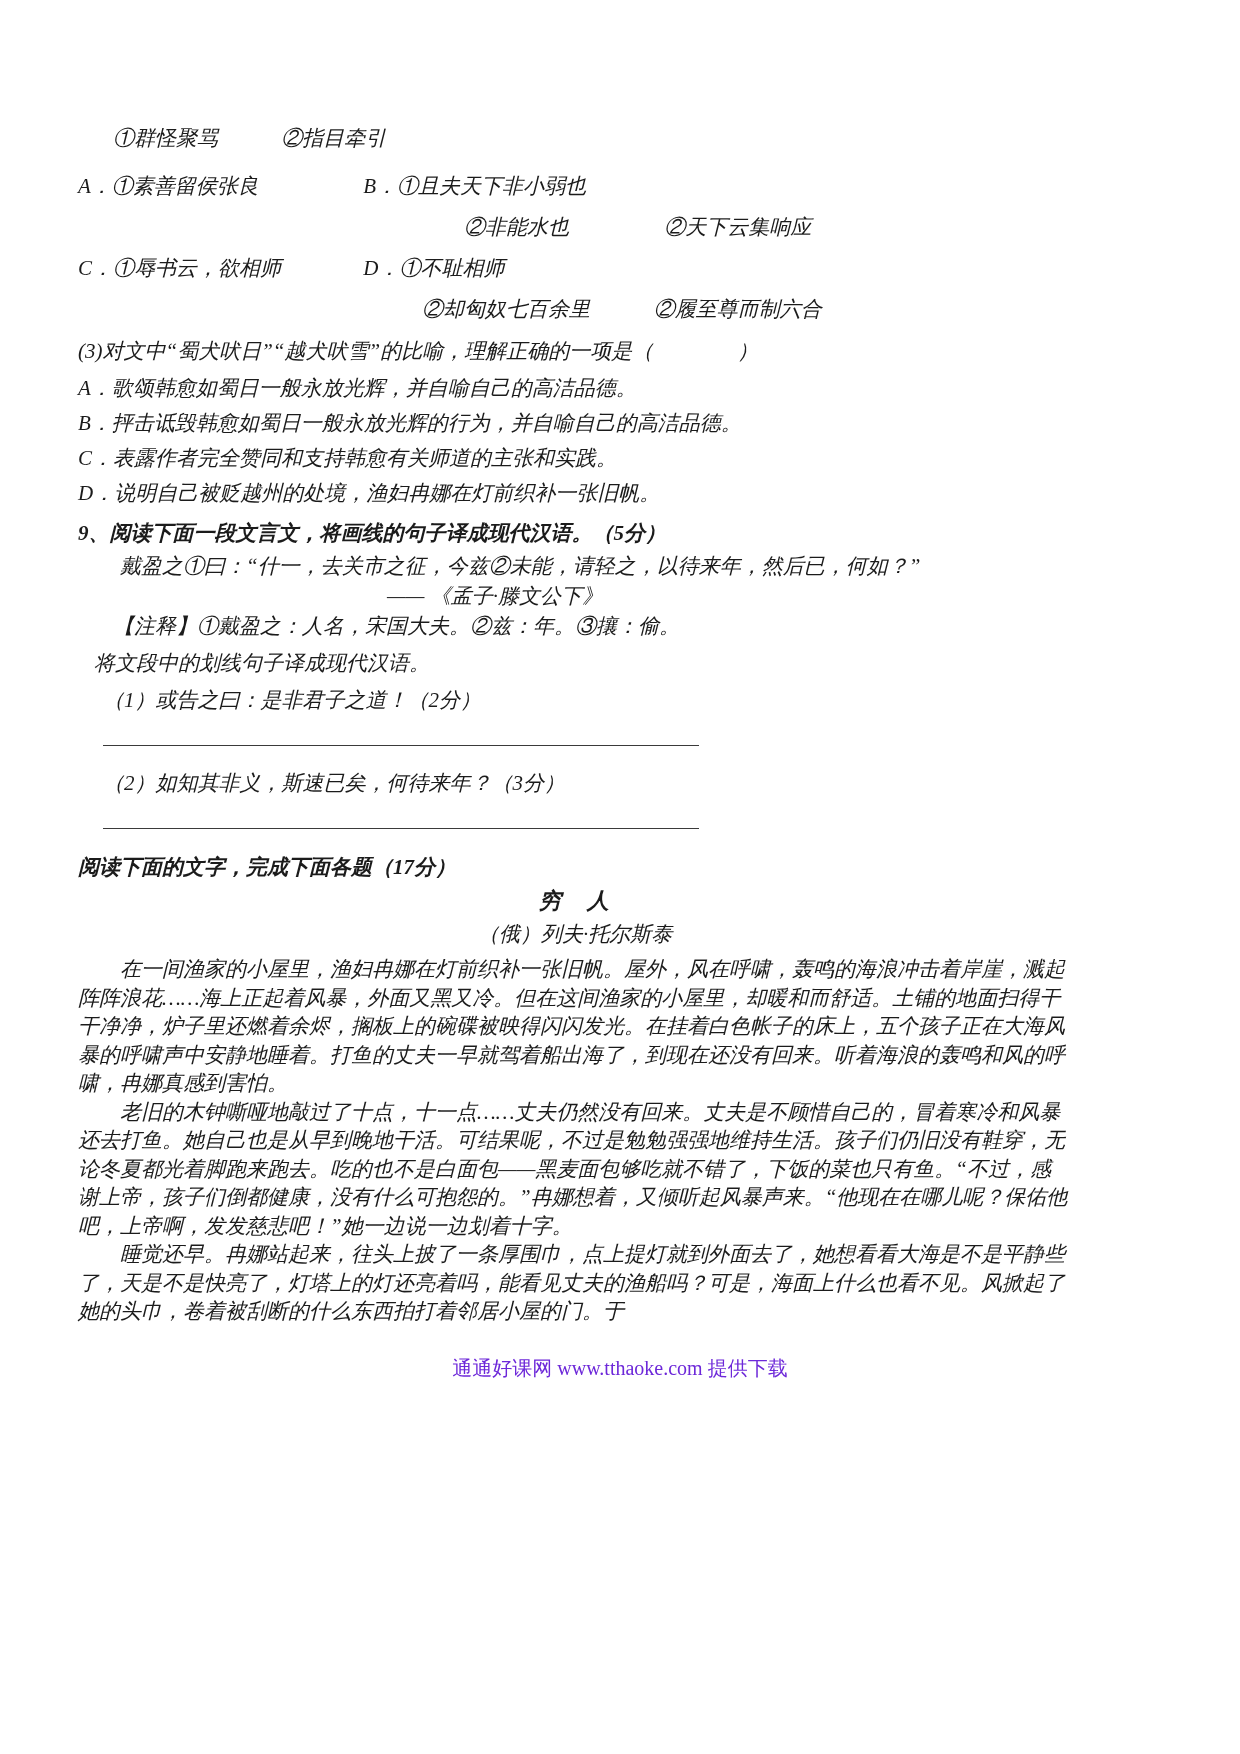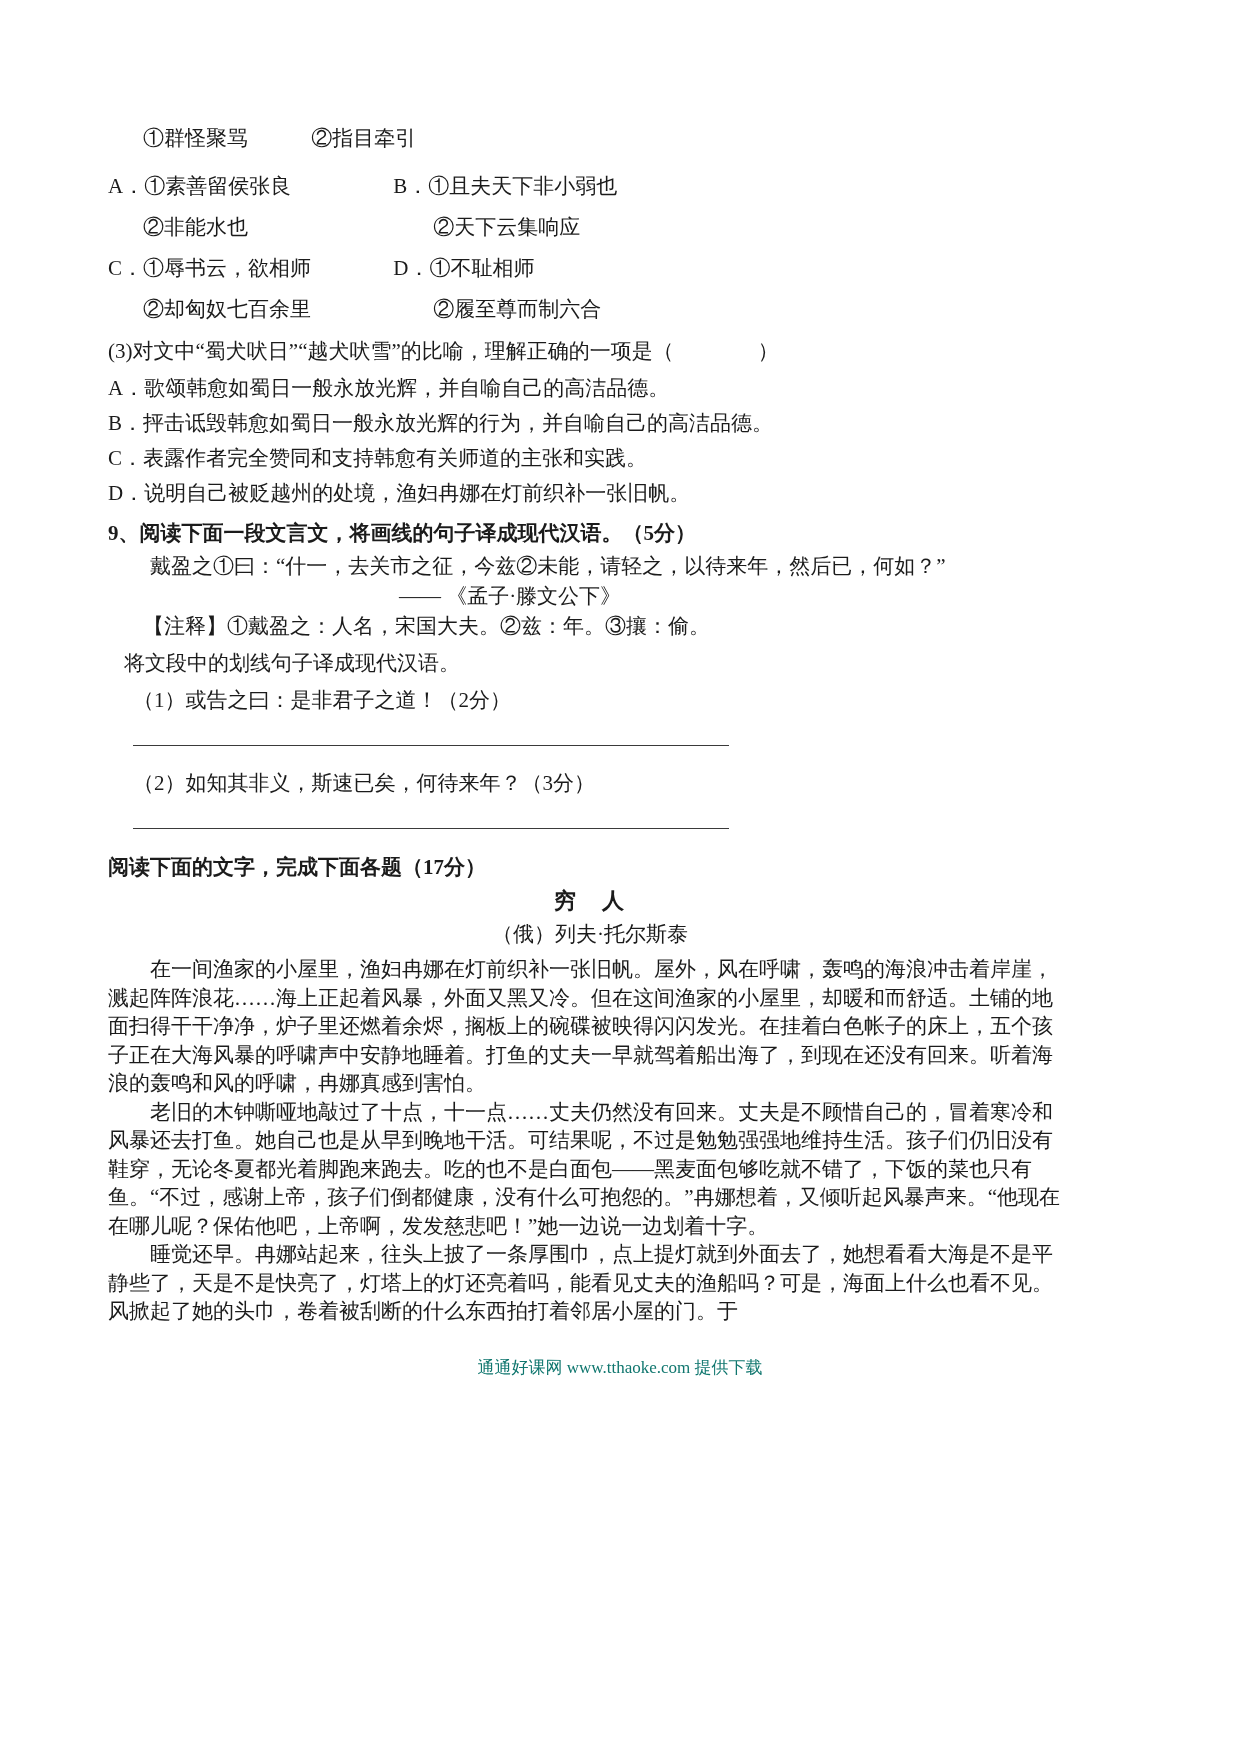--- a/index.html
+++ b/index.html
@@ -4,31 +4,32 @@
 <style>
   * { margin: 0; padding: 0; box-sizing: border-box; }
   html, body { background: #ffffff; }
   body {
     width: 1240px; height: 1754px;
     position: relative; overflow: hidden;
     font-family: "Liberation Serif", "DejaVu Serif", serif;
     color: #1b1b1b;
   }
   .content {
-    padding: 124px 168px 0 108px;
+    padding: 124px 168px 0 78px;
     font-size: 21px;
     line-height: 28px;
+    font-style: italic;
   }
   
   .pair-row { margin-left: 35px; margin-bottom: 20px; }
   .pair-left { display: inline-block; width: 163px; }
   
   .opt-row { margin-bottom: 13px; }
   .opt-row .opt-left { display: inline-block; width: 280px; }
-  .opt-row.sub { margin-left: 35px; }
+  .opt-row.sub { margin-left: 35px; text-align: center; }
   .opt-row.sub .opt-left { width: 285px; }
   
   .stem { margin-top: 14px; margin-bottom: 9px; }
   .mc-option { margin-bottom: 7px; }
   
   .bold-heading { font-weight: 700; margin-top: 12px; margin-bottom: 4px; }
   
   .passage { line-height: 30px; text-indent: 2em; }
   .ul-seg { font-weight: 700; text-decoration: underline; text-underline-offset: 5px; }
   .source { line-height: 30px; text-align: center; padding-right: 160px; }
@@ -44,22 +45,22 @@
   .story-title {
     margin-bottom: 2px;
     text-align: center; font-size: 22px; font-weight: 700;
     letter-spacing: 2px; line-height: 32px;
   }
   .story-author { text-align: center; margin-bottom: 6px; line-height: 30px; }
   .story { text-indent: 2em; line-height: 28.5px; }
   .footer {
     margin-top: 30px;
     text-align: center;
-    font-size: 17px;
-    color: #0f766e;
+    font-size: 20px;
+    color: #6d28d9;
     line-height: 24px;
   }
 </style>
 </head>
 <body>
 
 <div class="page">
   <main class="content">
 
     <div class="pair-row">

